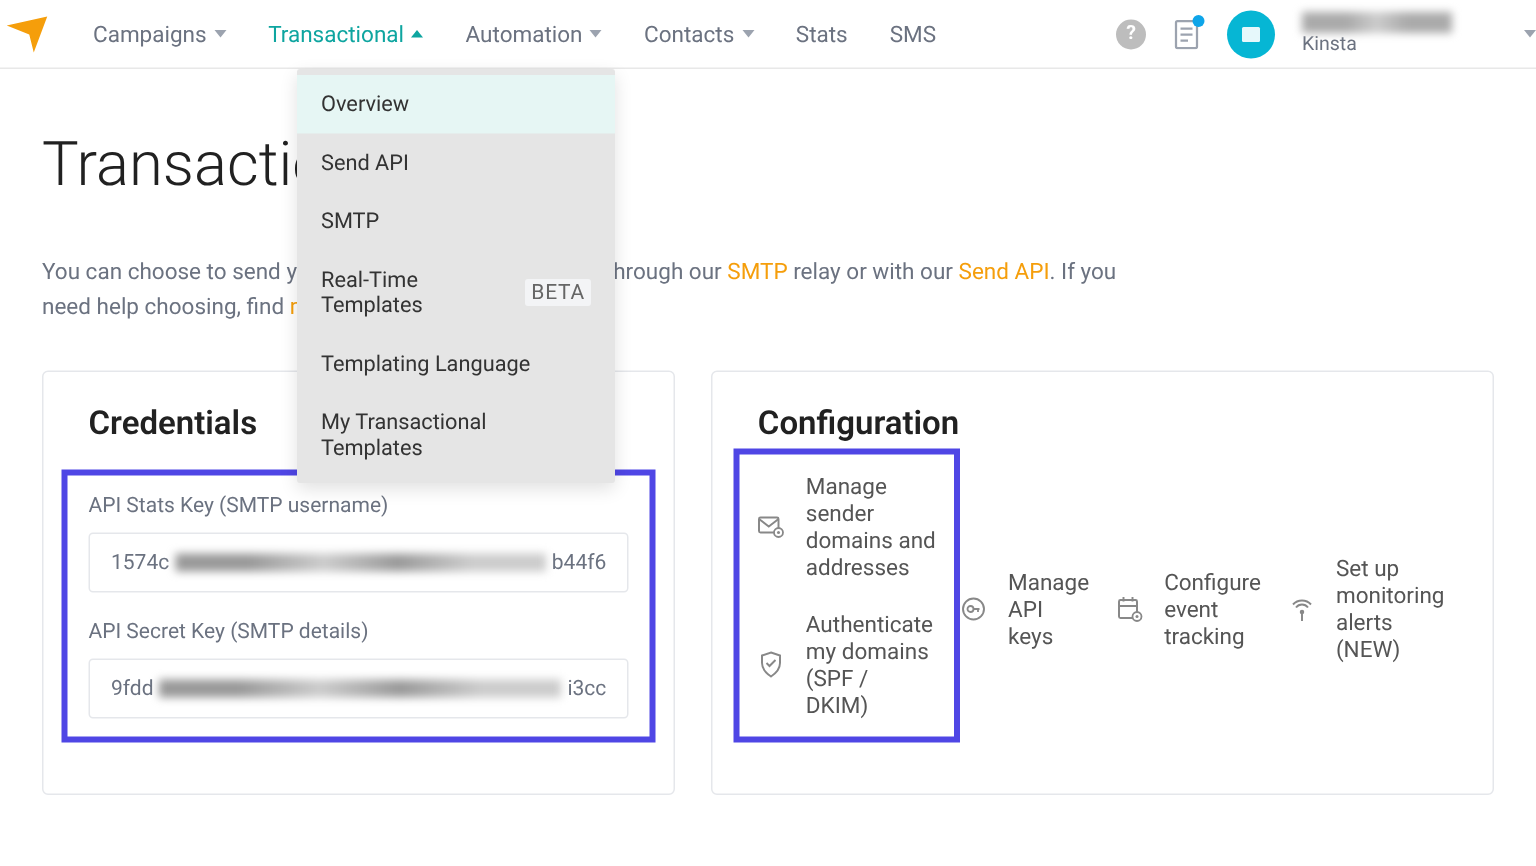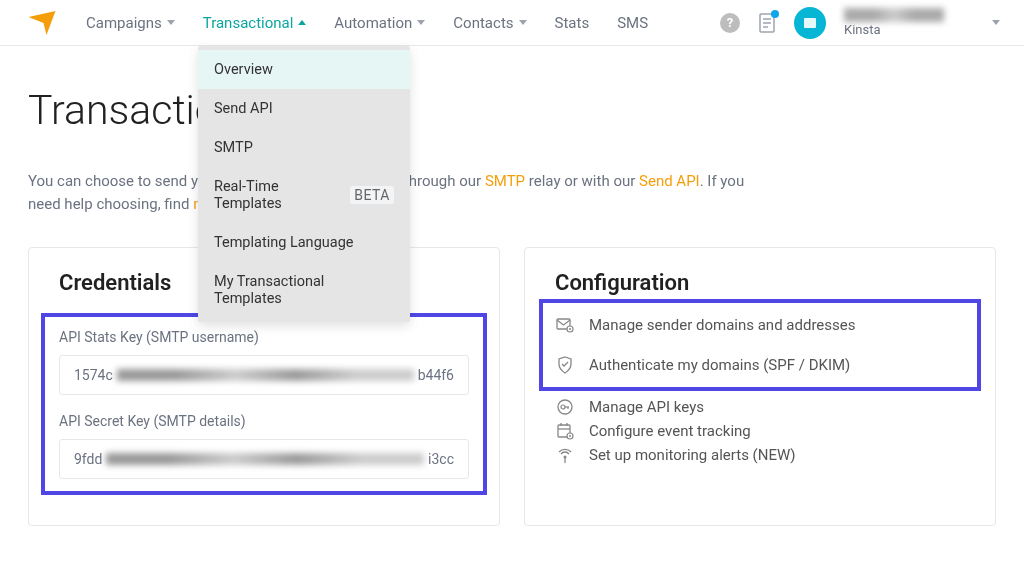--- a/index.html
+++ b/index.html
@@ -11,21 +11,21 @@
       height: 577px;
       overflow: hidden;
     }
     
     
     .header {
       display: flex;
       align-items: center;
       height: 46px;
       border-bottom: 1px solid #e8e8e8;
-      padding: 0 24px;
+      padding: 0 0;
       justify-content: center;
     }
     .logo {
       width: 36px;
       height: 36px;
       margin-right: 18px;
       display: flex;
       align-items: center;
       justify-content: center;
     }
@@ -159,21 +159,21 @@
     }
     .field-value .blur-mid {
       filter: blur(3px);
       background: linear-gradient(90deg,#999 20%,#ccc 40%,#999 60%,#ccc 80%);
       height: 12px;
       flex: 1;
       margin: 0 4px;
     }
     .field-value:last-child { margin-bottom: 0; }
     
-    .config-list { display: flex; flex-direction: column; gap: 0; }
+    .config-list { display: flex; gap: 16px; }
     .config-item {
       display: flex;
       align-items: center;
       gap: 14px;
       font-size: 15px;
       color: #555;
       cursor: pointer;
       padding: 2px 0;
     }
     .config-icon {

